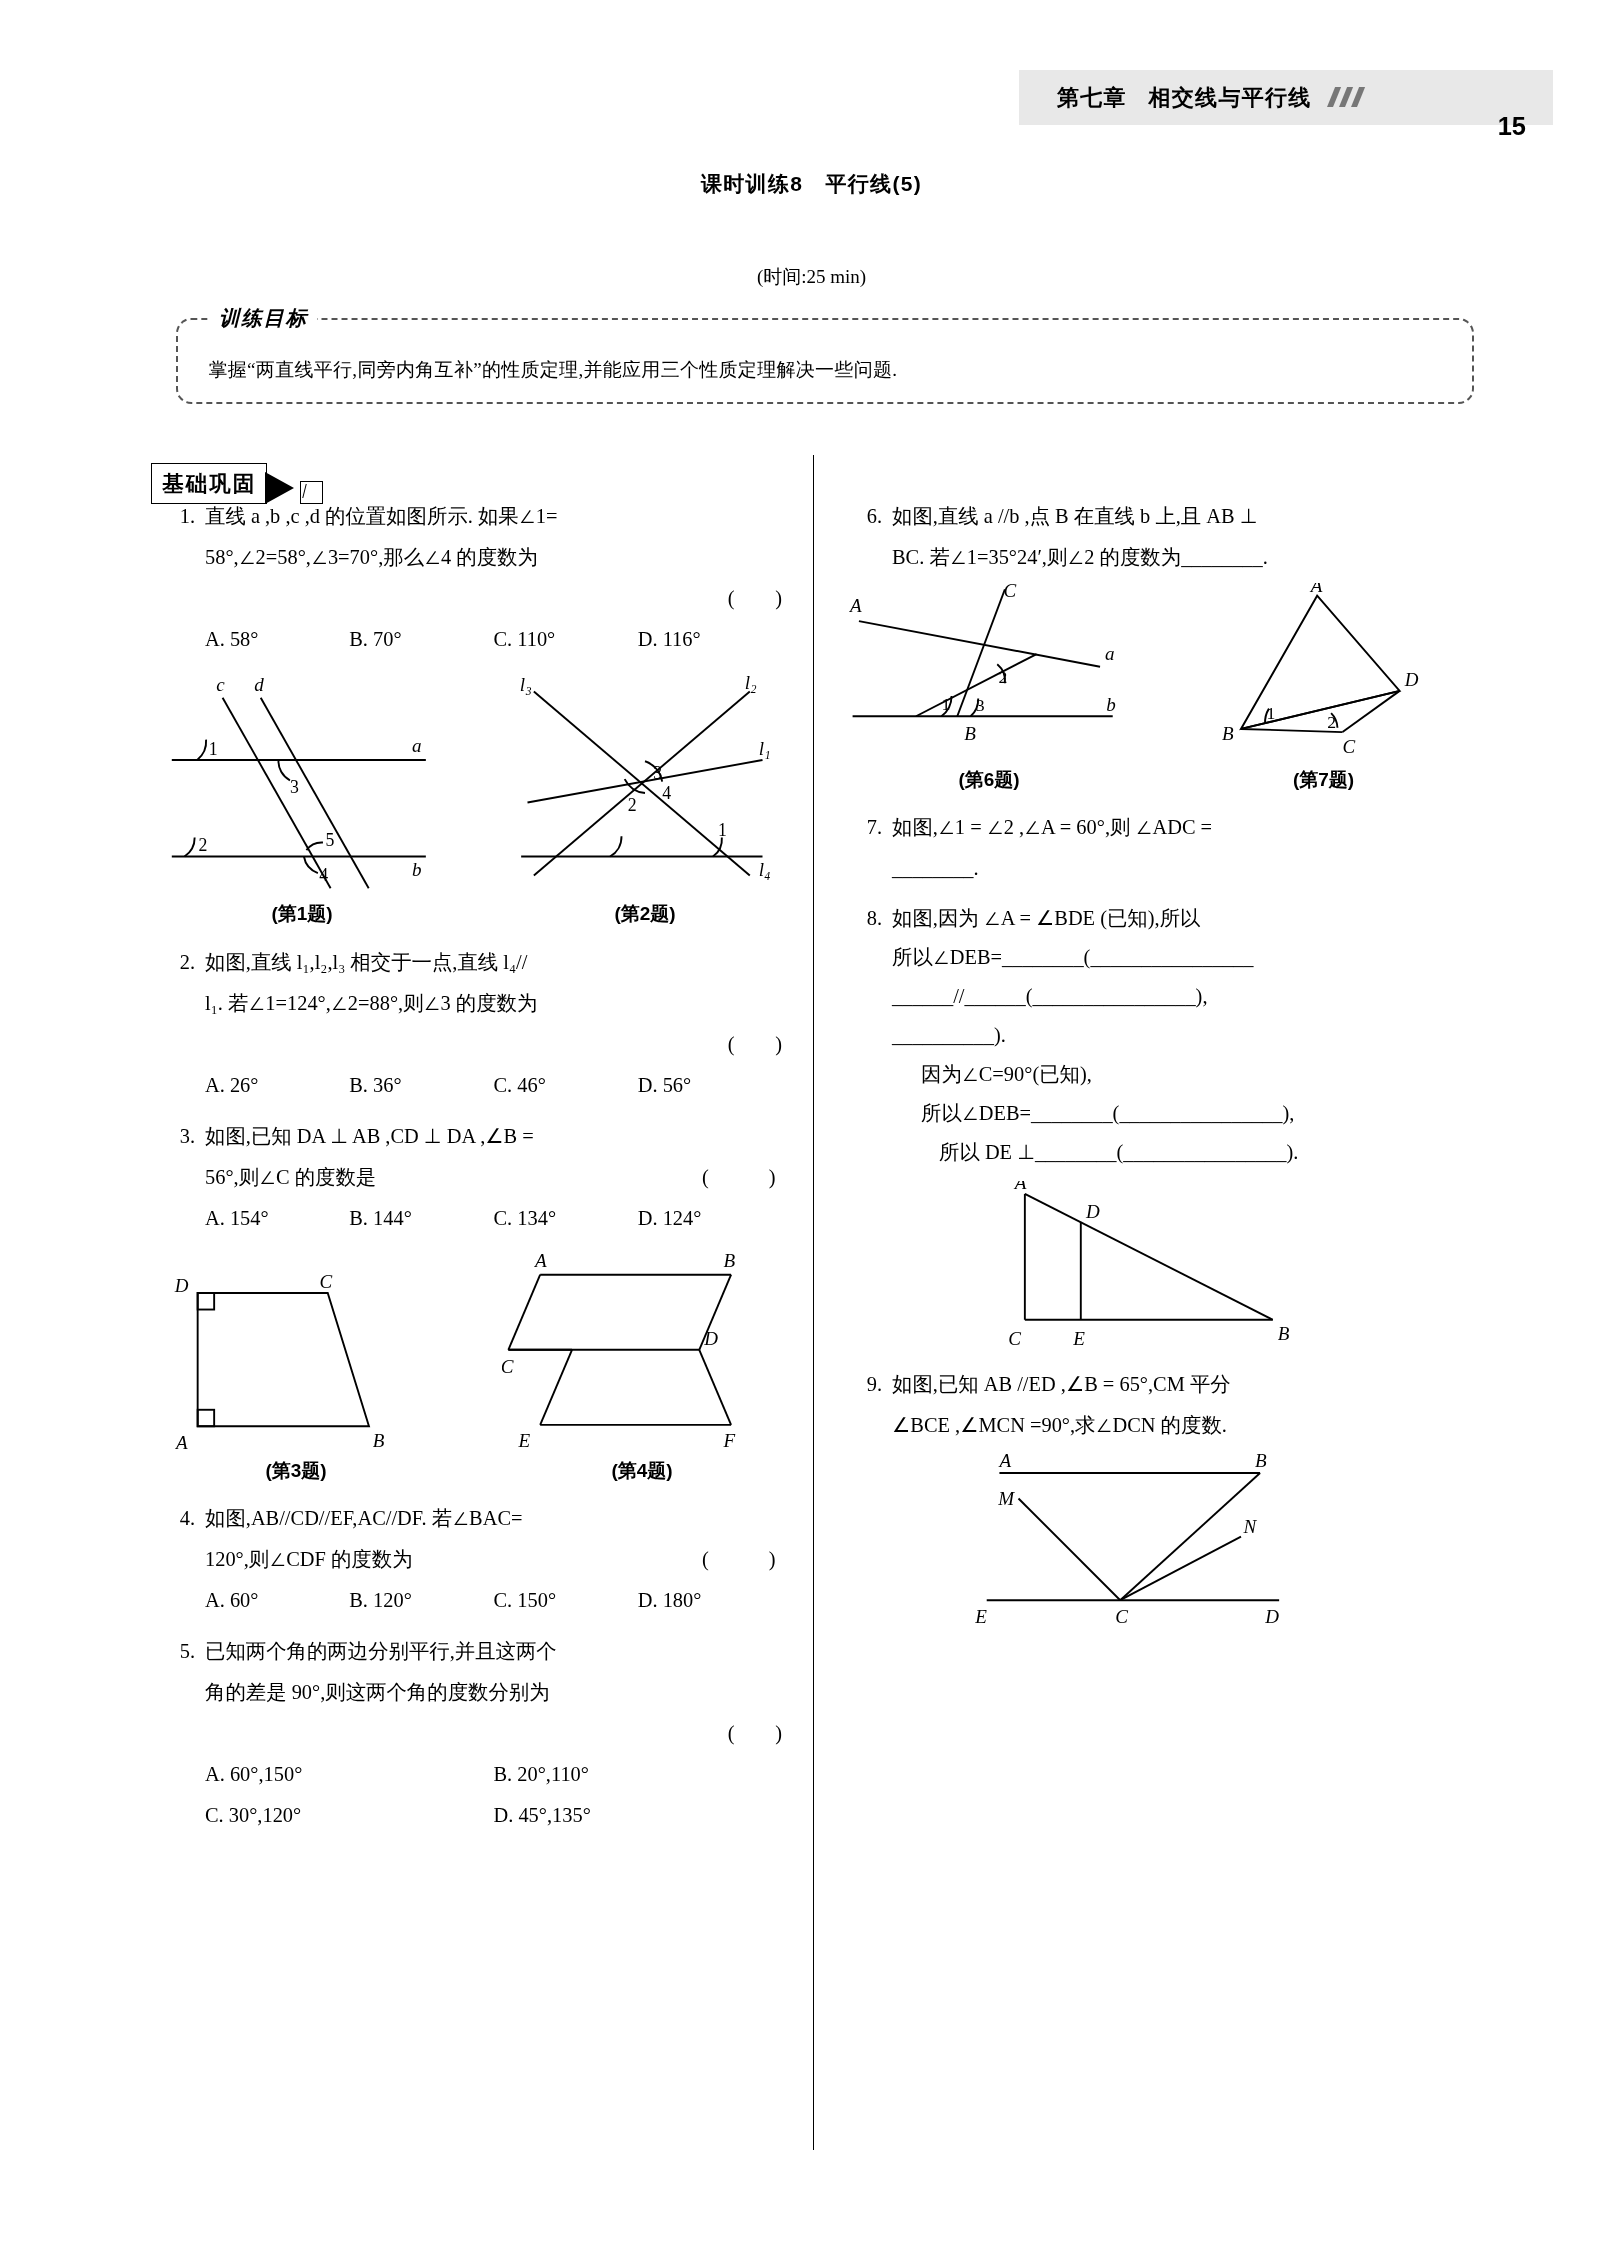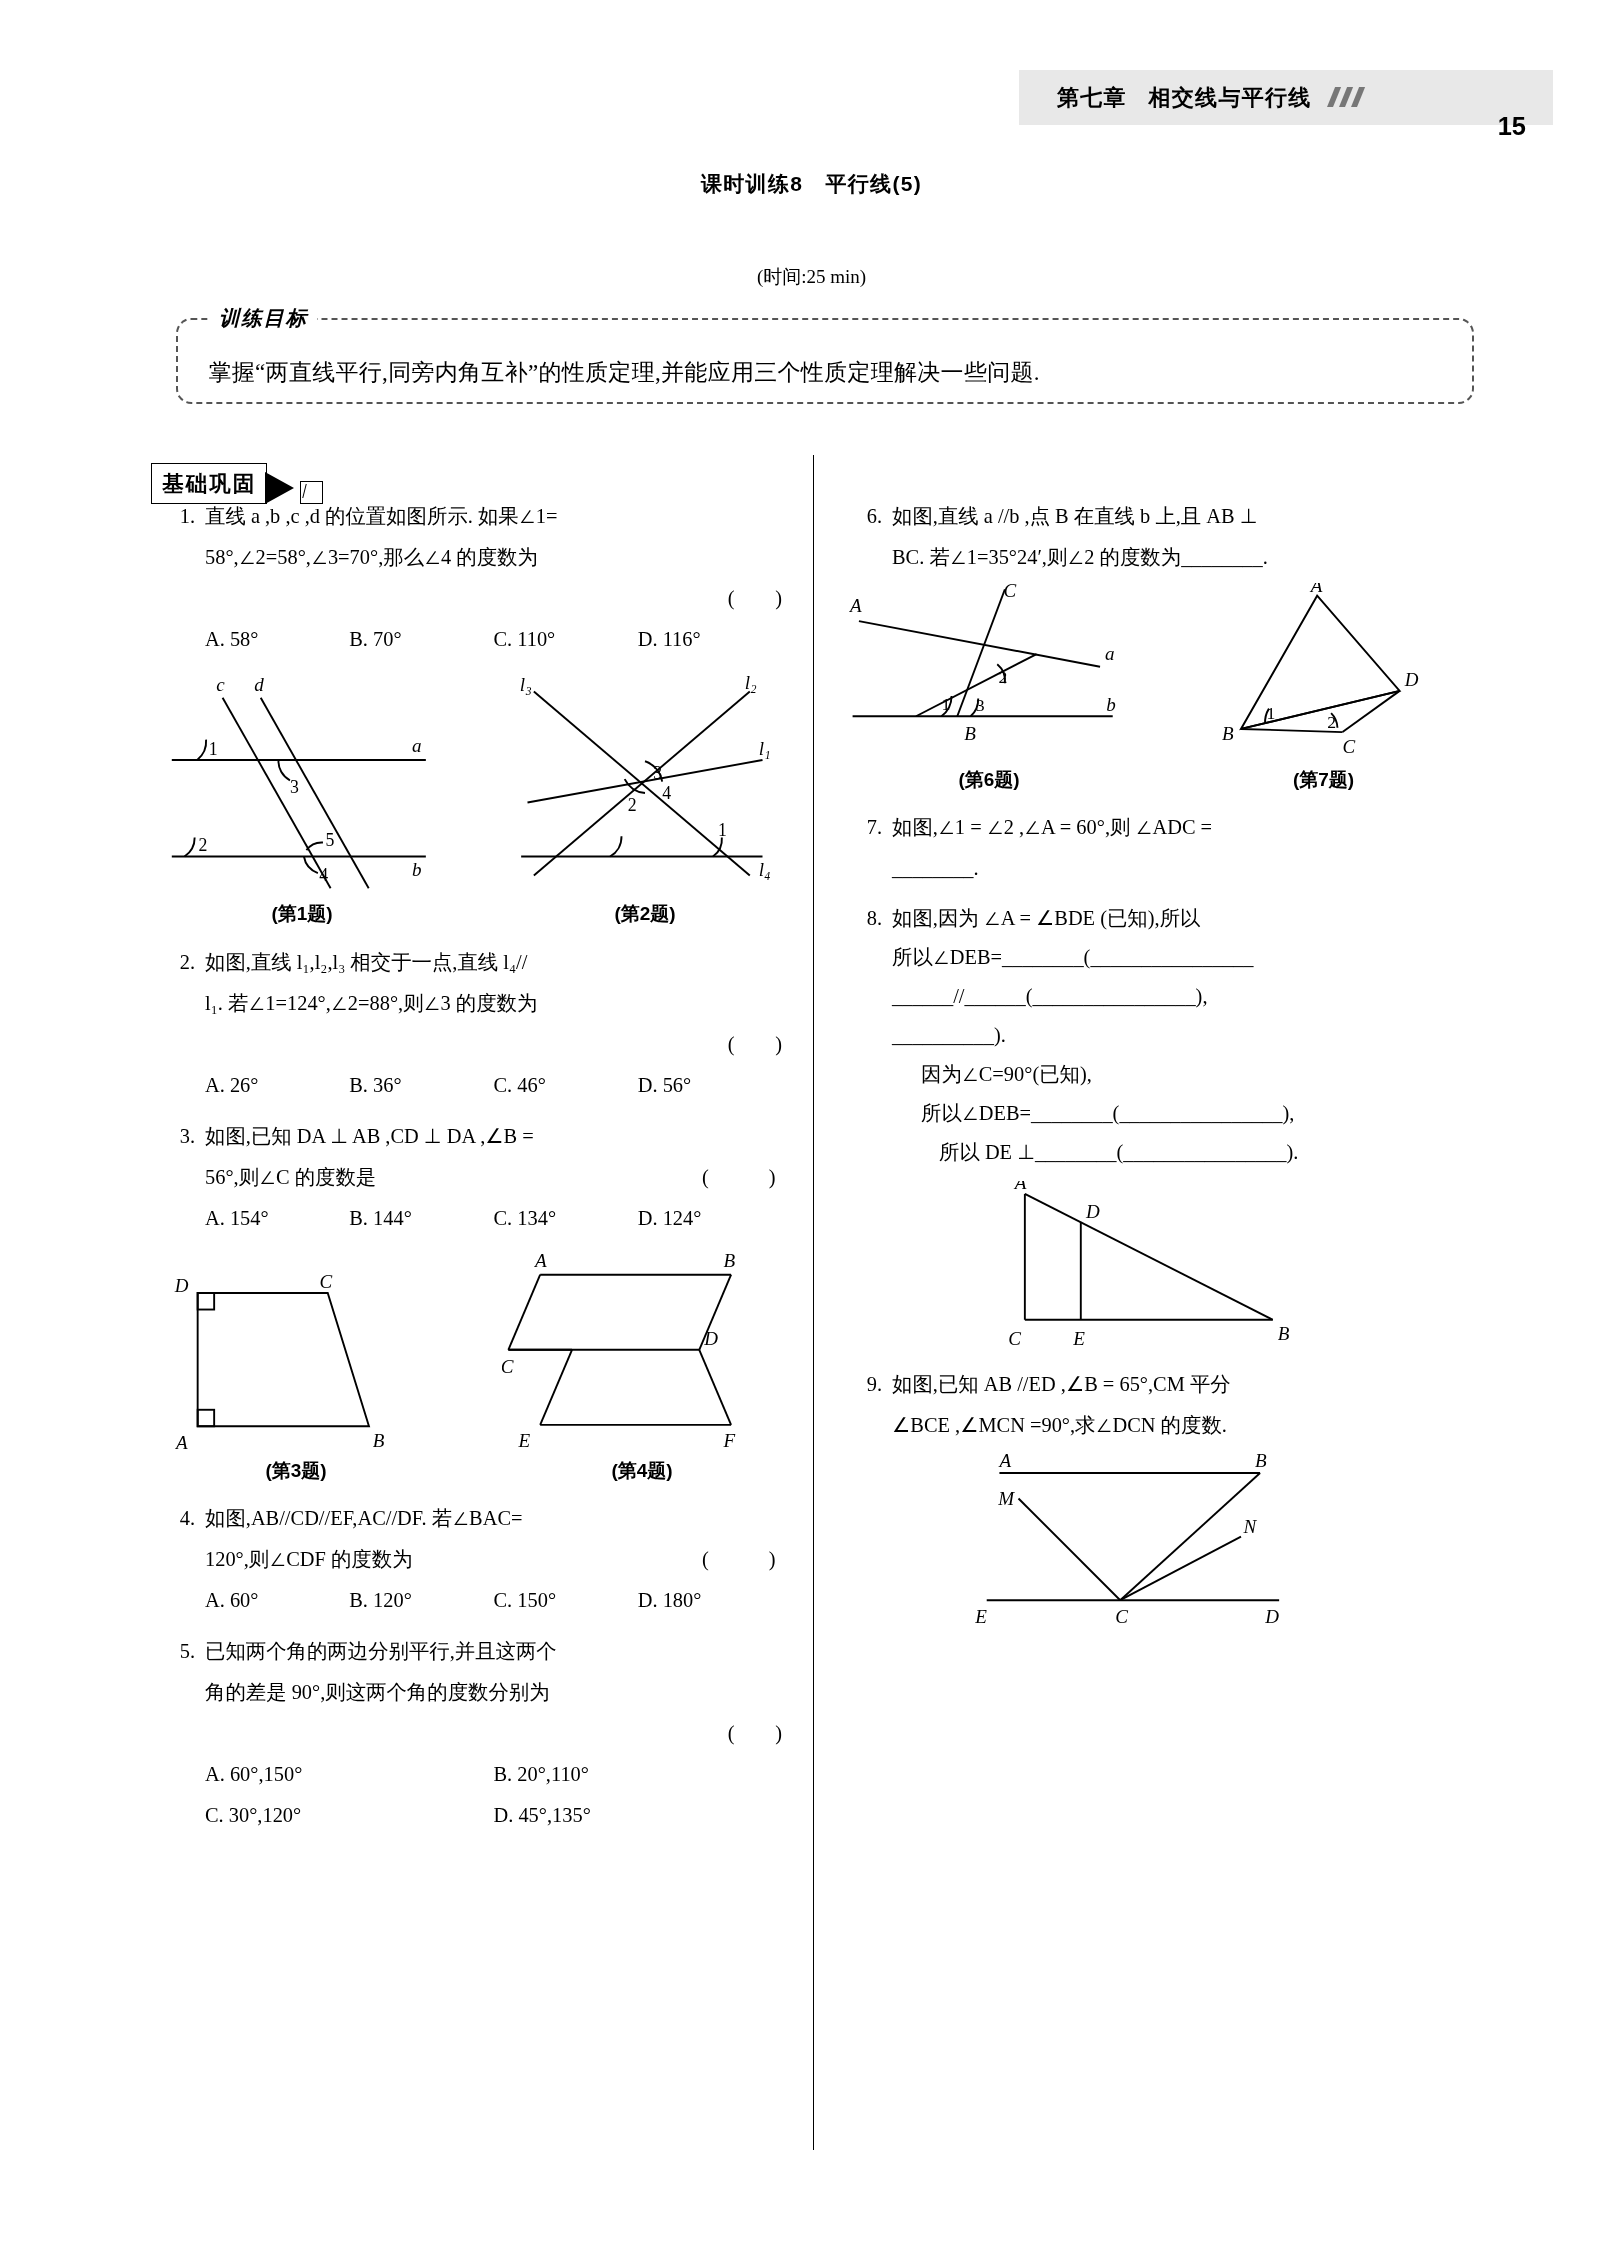--- a/index.html
+++ b/index.html
@@ -86,21 +86,21 @@
     padding:0 9px;
     font-size:20.4px;
     font-weight:bold;
     font-style:italic;
     font-family:"Liberation Sans", sans-serif;
     letter-spacing:1.9px;
   }
   .goal-text{
     position:absolute;
     left:30.5px; top:37px;
-    font-size:23px;
+    font-size:19px;
     letter-spacing:0.3px;
   }
 
   
   .sectiontag{
     position:absolute;
     left:151px; top:463px;
     display:flex; align-items:flex-end;
   }
   .sectiontag .lbl{

